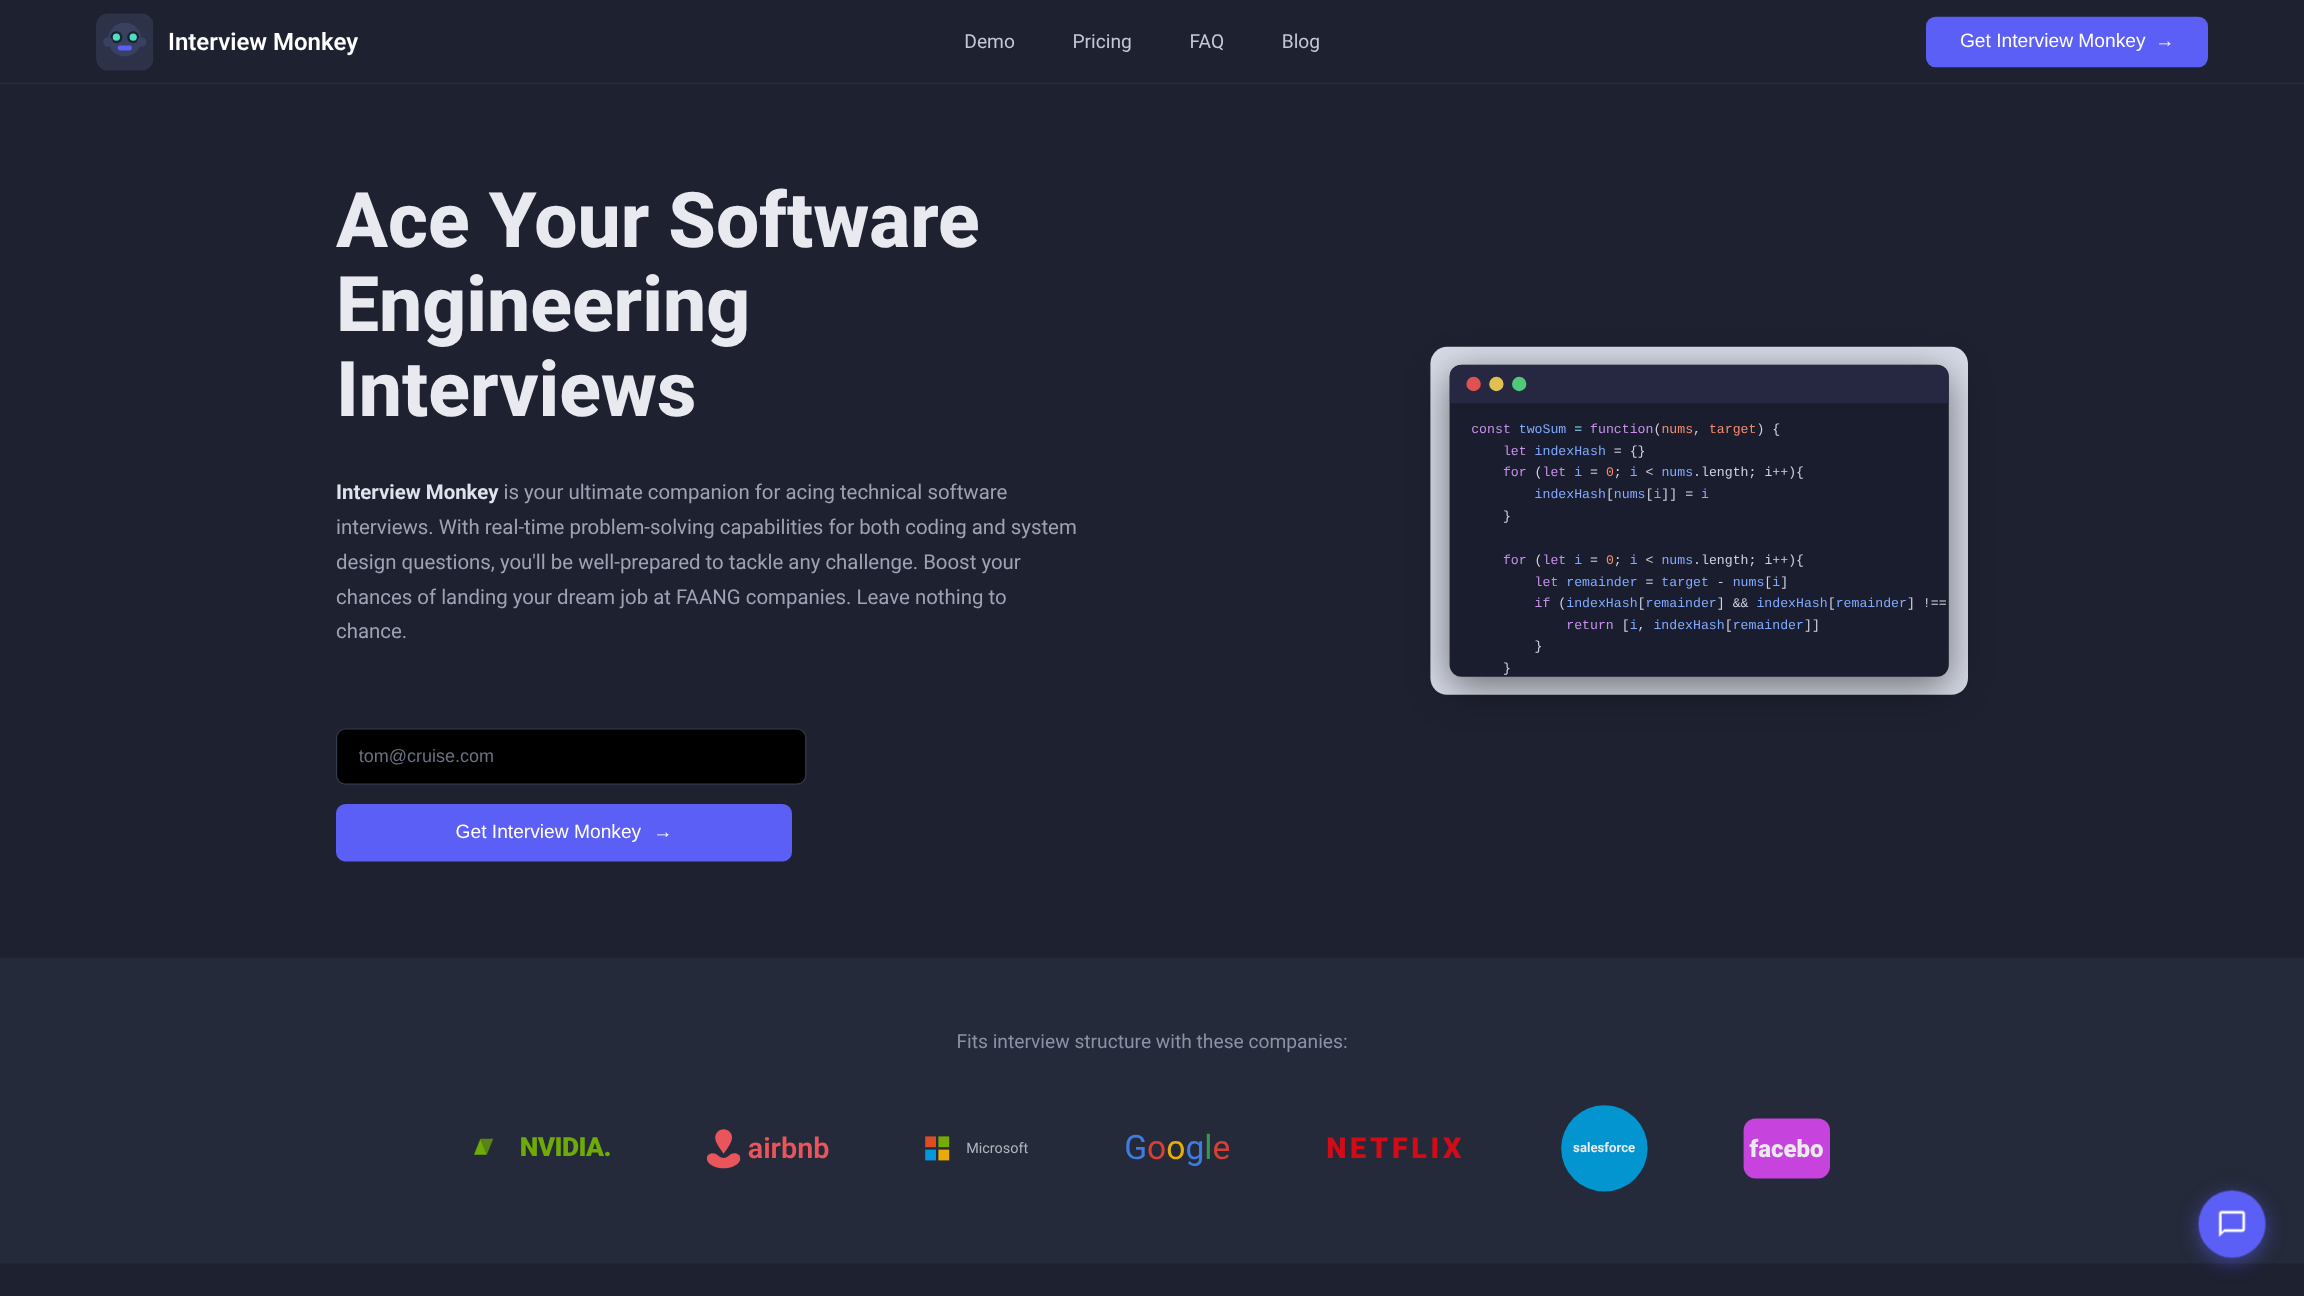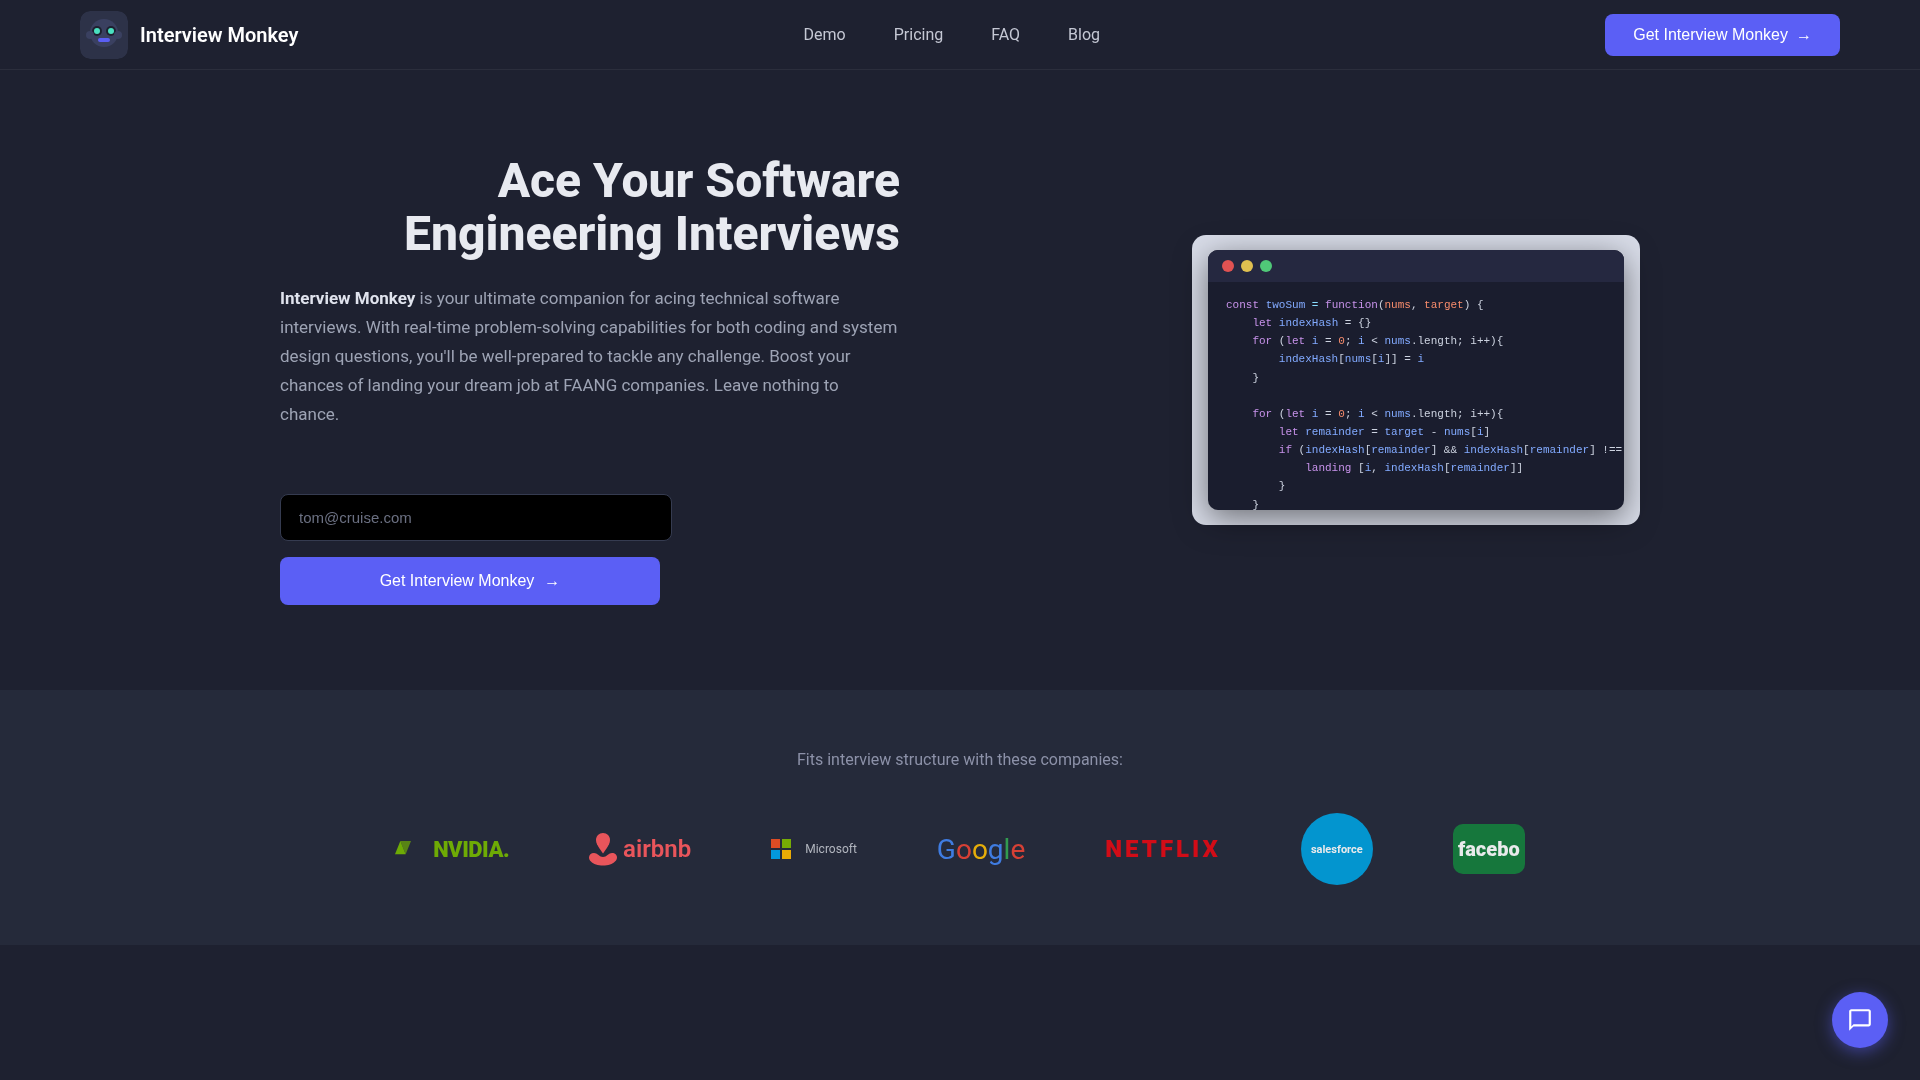--- a/index.html
+++ b/index.html
@@ -86,26 +86,25 @@
       padding: 80px 280px 80px 280px;
       min-height: 620px;
       background-color: #1e2130;
     }
 
     .hero-left {
       max-width: 620px;
     }
 
     .hero-title {
-      font-size: 48px;
+      font-size: 64px;
       font-weight: 800;
       line-height: 1.1;
       color: #e8eaf0;
-      margin-bottom: 23px;
-      text-align: right;
+      margin-bottom: 36px;
     }
 
     .hero-description {
       font-size: 17px;
       color: #9da3b4;
       line-height: 1.7;
       margin-bottom: 65px;
     }
 
     .hero-description strong {
@@ -297,21 +296,21 @@
       justify-content: center;
       color: white;
       font-size: 11px;
       font-weight: 700;
       text-align: center;
       padding: 8px;
     }
 
     
     .facebook-logo {
-      background: #15803d;
+      background: #d946ef;
       border-radius: 10px;
       width: 72px;
       height: 50px;
       display: flex;
       align-items: center;
       justify-content: center;
       color: white;
       font-size: 20px;
       font-weight: 900;
       overflow: hidden;
@@ -428,21 +427,21 @@
         </div>
         <div class="code-body"><span class="code-keyword">const</span> <span class="code-var">twoSum</span> <span class="code-punct">=</span> <span class="code-keyword">function</span>(<span class="code-param">nums</span>, <span class="code-param">target</span>) {
     <span class="code-keyword">let</span> <span class="code-var">indexHash</span> = {}
     <span class="code-keyword">for</span> (<span class="code-keyword">let</span> <span class="code-var">i</span> = <span class="code-num">0</span>; <span class="code-var">i</span> &lt; <span class="code-var">nums</span>.length; i++){
         <span class="code-var">indexHash</span>[<span class="code-var">nums</span>[<span class="code-var">i</span>]] = <span class="code-var">i</span>
     }
 
     <span class="code-keyword">for</span> (<span class="code-keyword">let</span> <span class="code-var">i</span> = <span class="code-num">0</span>; <span class="code-var">i</span> &lt; <span class="code-var">nums</span>.length; i++){
         <span class="code-keyword">let</span> <span class="code-var">remainder</span> = <span class="code-var">target</span> - <span class="code-var">nums</span>[<span class="code-var">i</span>]
         <span class="code-keyword">if</span> (<span class="code-var">indexHash</span>[<span class="code-var">remainder</span>] &amp;&amp; <span class="code-var">indexHash</span>[<span class="code-var">remainder</span>] !== <span class="code-var">i</span>){
-            <span class="code-keyword">landing</span> [<span class="code-var">i</span>, <span class="code-var">indexHash</span>[<span class="code-var">remainder</span>]]
+            <span class="code-keyword">return</span> [<span class="code-var">i</span>, <span class="code-var">indexHash</span>[<span class="code-var">remainder</span>]]
         }
     }
 }</div>
       </div>
     </div>
   </div>
 </section>
 
 <section class="companies-section">
   <p class="companies-label">Fits interview structure with these companies:</p>

